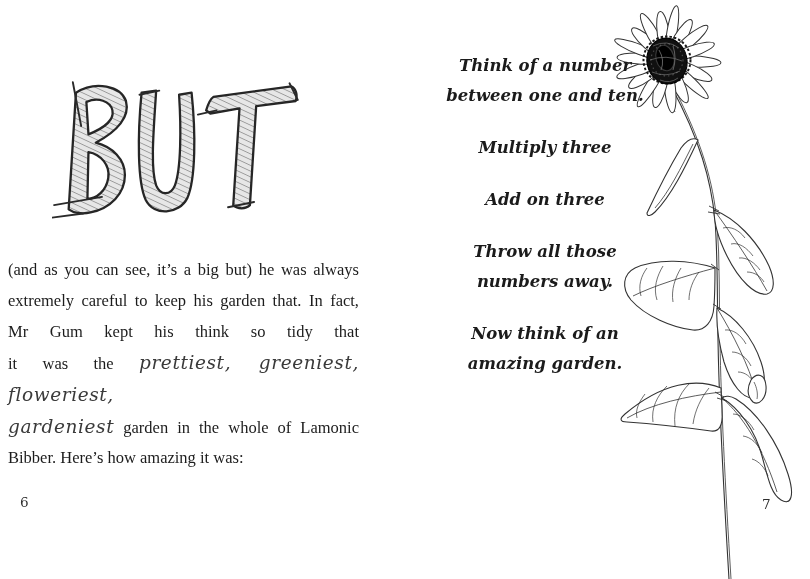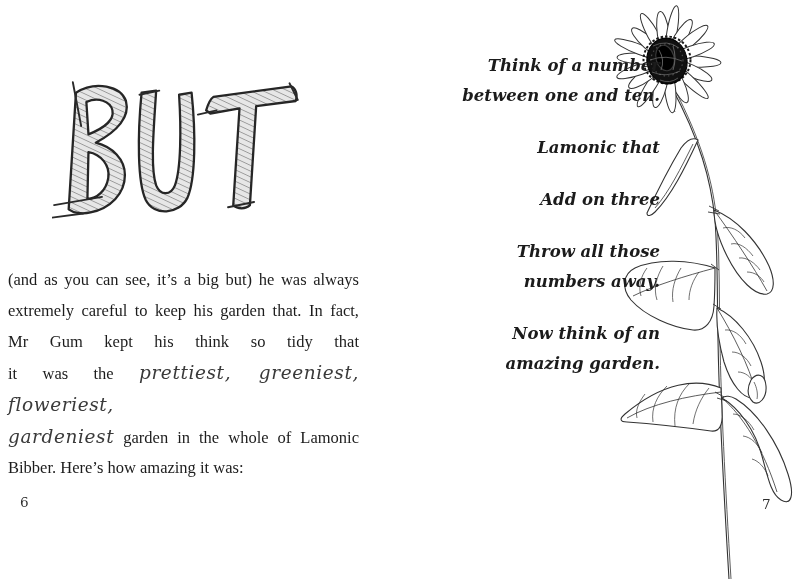--- a/index.html
+++ b/index.html
@@ -15,21 +15,21 @@
   .page { position: absolute; top: 0; height: 579px; }
   .page.left  { left: 0;   width: 405px; }
   .page.right { left: 405px; width: 405px; }
 
   
   .but-svg {
     position: absolute; left: 52px; top: 76px;
     width: 250px; height: 150px;
   }
   .para {
-    position: absolute; left: 8px; top: 265px; width: 351px;
+    position: absolute; left: 8px; top: 255px; width: 351px;
   }
   .pline {
     font-size: 16.5px;
     line-height: 30.9px;
     text-align: justify;
     text-align-last: justify;
     white-space: normal;
     color: #1c1c1c;
   }
   .pline.last { text-align-last: left; }
@@ -56,21 +56,20 @@
     text-align: center;
   }
   .iblock { margin-bottom: 22px; }
   .iline {
     font-family: "DejaVu Serif", serif;
     font-style: italic;
     font-weight: 700;
     font-size: 16.5px;
     line-height: 30px;
     color: #1b1b1b;
-    text-align: right;
   }
   .flower-svg {
     position: absolute; left: 200px; top: 0; width: 205px; height: 579px;
   }
 </style>
 </head>
 <body>
 
 <div class="spread">
 
@@ -227,21 +226,21 @@
         <path d="M104,206 l10,5 M103,212 l12,2 M106,264 l8,6 M108,304 l8,5 M110,392 l9,5 M112,398 l10,3" stroke-width="0.9"></path>
       </g>
     </svg>
 
     <div class="instructions">
       <div class="iblock">
         <div class="iline">Think of a number</div>
         <div class="iline">between one and ten.</div>
       </div>
       <div class="iblock">
-        <div class="iline">Lamonic that</div>
+        <div class="iline">Multiply three</div>
       </div>
       <div class="iblock">
         <div class="iline">Add on three</div>
       </div>
       <div class="iblock">
         <div class="iline">Throw all those</div>
         <div class="iline">numbers away.</div>
       </div>
       <div class="iblock">
         <div class="iline">Now think of an</div>

